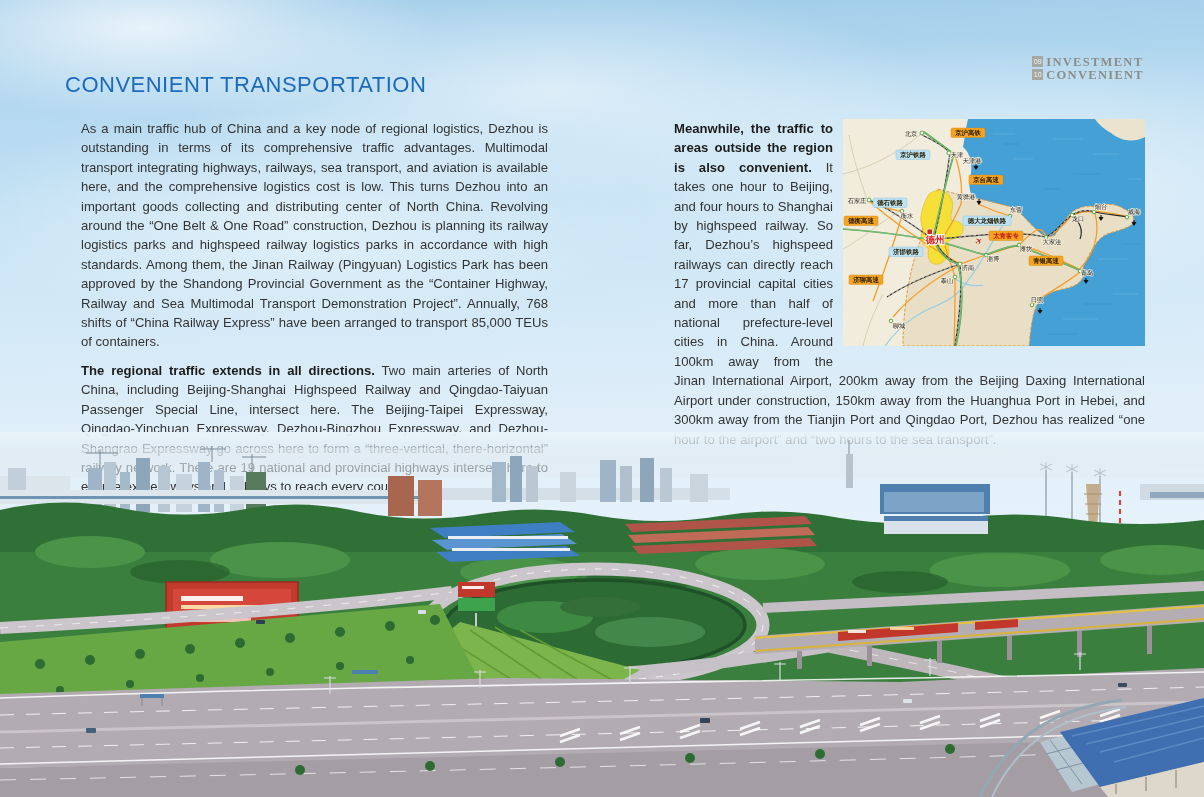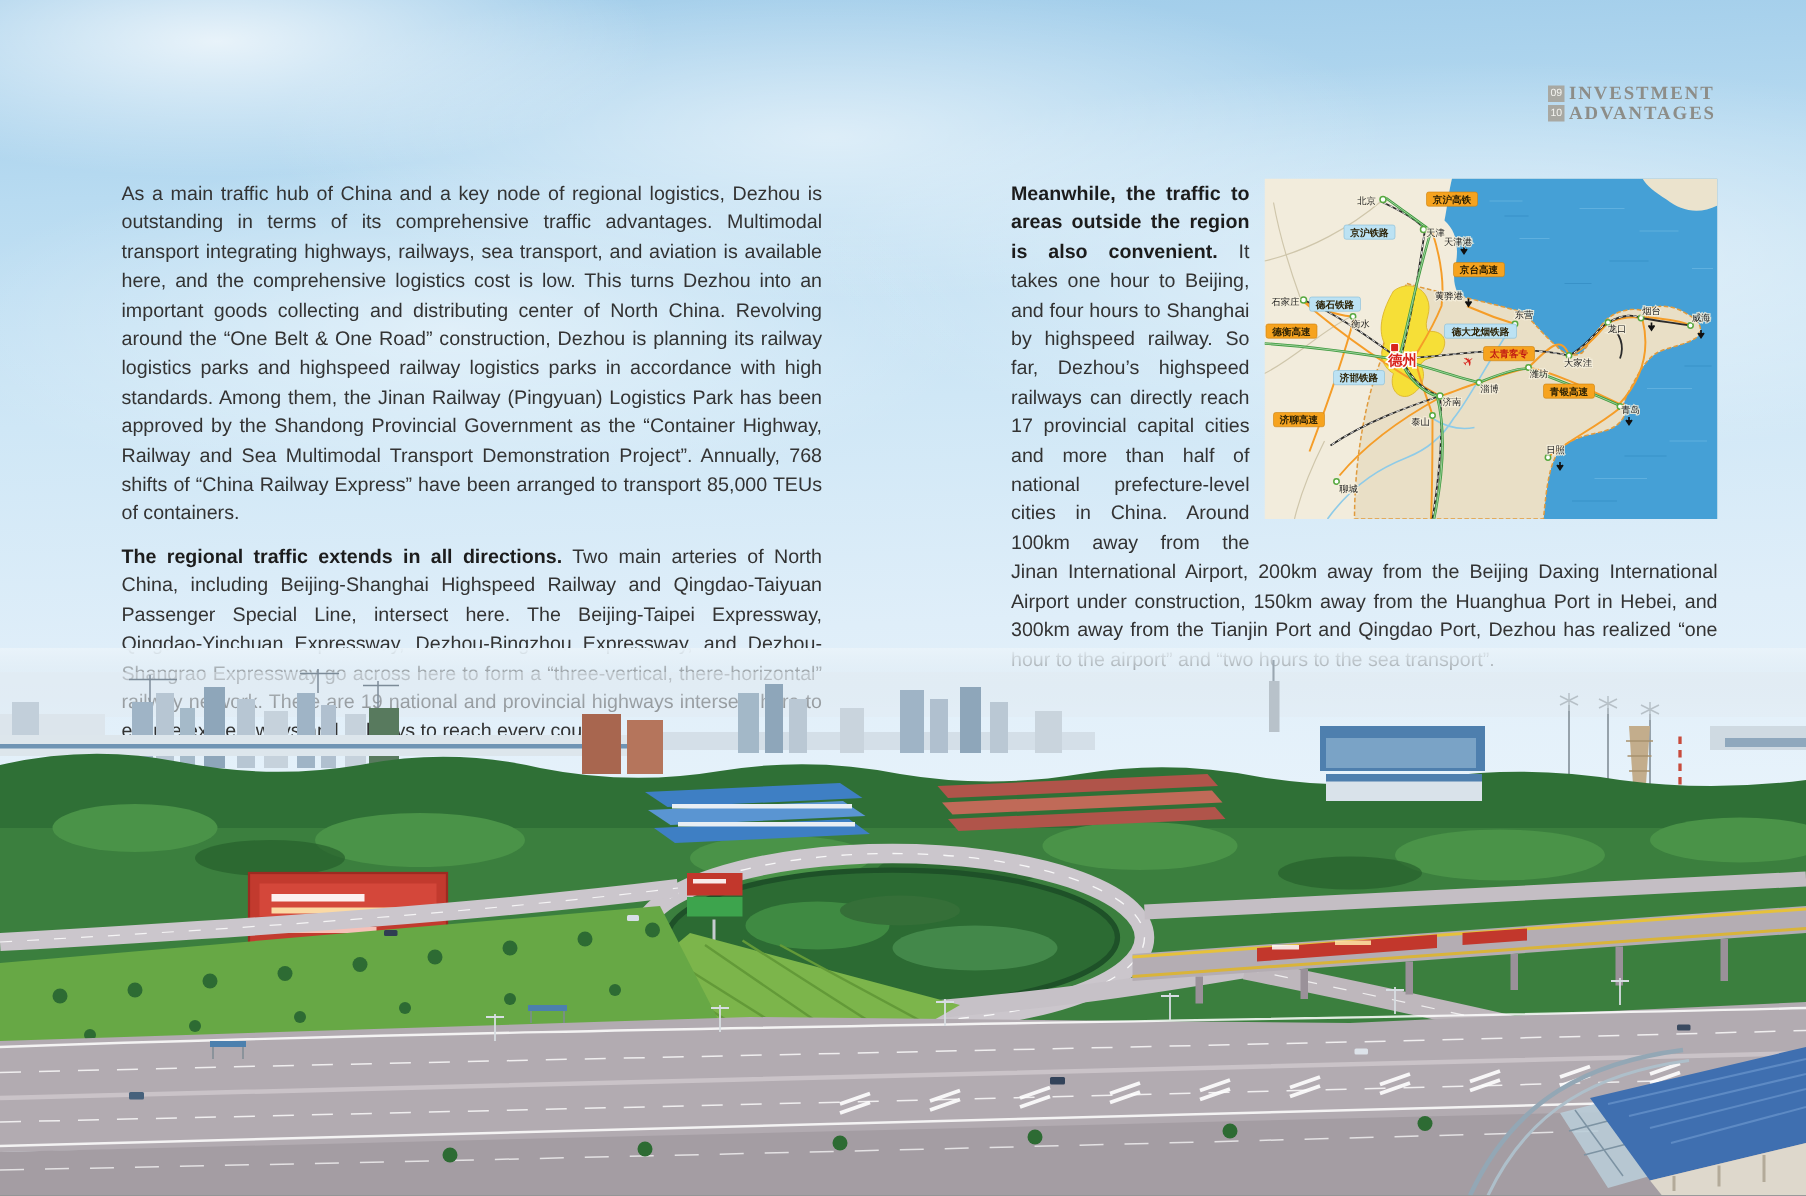--- a/index.html
+++ b/index.html
@@ -9,21 +9,21 @@
   .page::before{content:"";position:absolute;inset:0 0 340px 0;pointer-events:none;
         background:
           radial-gradient(420px 130px at 12% 6%, rgba(255,255,255,.75), transparent 70%),
           radial-gradient(520px 150px at 46% 20%, rgba(255,255,255,.55), transparent 72%),
           radial-gradient(640px 190px at 82% 38%, rgba(255,255,255,.55), transparent 70%),
           radial-gradient(500px 160px at 25% 48%, rgba(255,255,255,.45), transparent 70%);}
   .page-title{position:absolute;left:65px;top:72px;margin:0;font-size:22px;font-weight:400;
         color:#1b6bbd;letter-spacing:.5px;}
   .logo{position:absolute;top:56px;right:60px;font-family:"Liberation Serif",serif;
         color:#8d8d88;font-size:12.5px;font-weight:700;letter-spacing:1.3px;line-height:13px;}
-  .logo-line{display:flex;align-items:center;gap:3px;}
+  .logo-line{display:flex;gap:3px;}
   .logo-badge{width:11px;height:11px;background:#a8a8a2;color:#f4f4f0;font-size:7px;font-weight:400;
         font-family:"Liberation Sans",sans-serif;letter-spacing:0;display:flex;align-items:center;justify-content:center;}
   .col{position:absolute;top:119px;font-size:13.1px;line-height:19.4px;color:#333;text-align:justify;}
   .col p{margin:0 0 9px 16px;}
   .col strong{color:#1c1c1c;}
   .left-col{left:65px;width:483px;}
   .right-col{left:658px;width:487px;}
   .map-figure{float:right;width:302px;height:227px;margin:2px 0 6px 10px;}
   .map-figure svg{display:block;width:302px;height:227px;}
   .photo{position:absolute;left:0;top:432px;width:1204px;height:365px;display:block;}
@@ -31,29 +31,30 @@
   .pill-text{font-size:6.4px;font-weight:700;fill:#2b2104;text-anchor:middle;font-family:"Liberation Sans",sans-serif;}
   .pill-orange{fill:#f6a31f;stroke:#cd820e;stroke-width:.4;}
   .pill-blue{fill:#bce2f3;stroke:#84bcd9;stroke-width:.4;}
   .dezhou-label{font-size:9.5px;font-weight:700;fill:#d9251d;paint-order:stroke;stroke:#fff;stroke-width:2px;text-anchor:middle;}
 </style>
 </head>
 <body>
 
 <div class="page">
 
+  <h1 class="page-title">CONVENIENT TRANSPORTATION</h1>
 
   <div class="logo">
     <div class="logo-line">
       <span class="logo-badge">09</span>
       <span>INVESTMENT</span>
     </div>
     <div class="logo-line">
       <span class="logo-badge">10</span>
-      <span>ADVANTAGES</span>
+      <span>CONVENIENT</span>
     </div>
   </div>
 
   <section class="col left-col">
     <p>As a main traffic hub of China and a key node of regional logistics, Dezhou is outstanding in terms of its comprehensive traffic advantages. Multimodal transport integrating highways, railways, sea transport, and aviation is available here, and the comprehensive logistics cost is low. This turns Dezhou into an important goods collecting and distributing center of North China. Revolving around the “One Belt &amp; One Road” construction, Dezhou is planning its railway logistics parks and highspeed railway logistics parks in accordance with high standards. Among them, the Jinan Railway (Pingyuan) Logistics Park has been approved by the Shandong Provincial Government as the “Container Highway, Railway and Sea Multimodal Transport Demonstration Project”. Annually, 768 shifts of “China Railway Express” have been arranged to transport 85,000 TEUs of containers.</p>
     <p><strong>The regional traffic extends in all directions.</strong><span> Two main arteries of North China, including Beijing-Shanghai Highspeed Railway and Qingdao-Taiyuan Passenger Special Line, intersect here. The Beijing-Taipei Expressway, Qingdao-Yinchuan Expressway, Dezhou-Bingzhou Expressway, and Dezhou-Shangrao Expressway go across here to form a “three-vertical, there-horizontal” railway network. There are 19 national and provincial highways intersect here to ensure expressways and railways to reach every county.</span></p>
   </section>
 
   <section class="col right-col">
     <figure class="map-figure" style="margin-top:0;">

